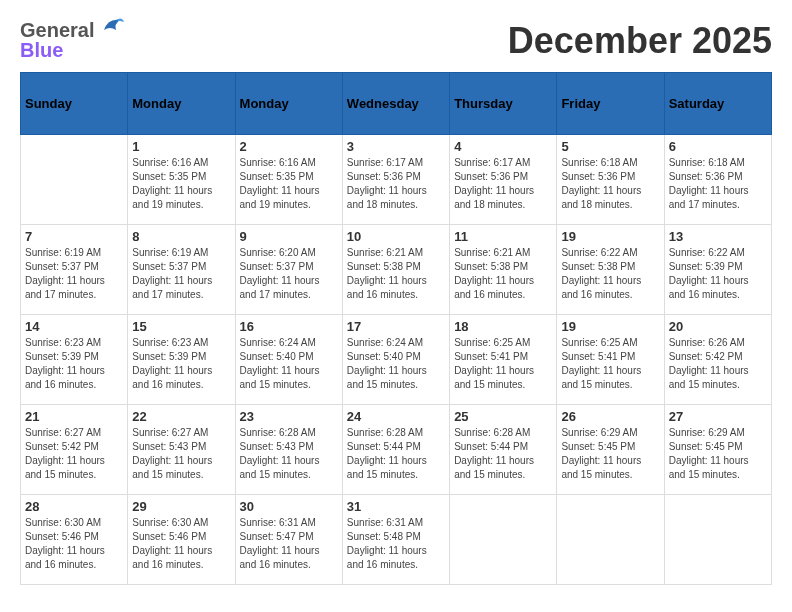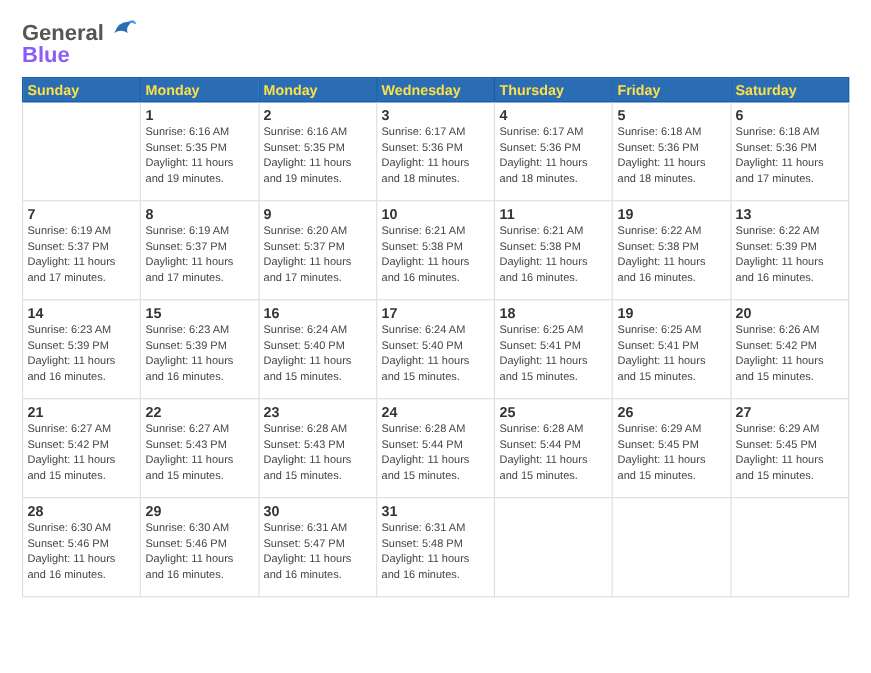--- a/index.html
+++ b/index.html
@@ -28,22 +28,22 @@
       font-size: 16px;
       color: #555;
     }
     table {
       width: 100%;
       border-collapse: collapse;
       font-size: 11px;
     }
     thead tr th {
       background-color: #2a6db5;
-      color: #fde047;
-      padding: 3px 4px;
+      color: #000000;
+      padding: 23px 4px;
       text-align: left;
       font-size: 13px;
       font-weight: bold;
       border: 1px solid #1a5da5;
     }
     tbody tr {
       border-bottom: 1px solid #ccc;
     }
     tbody tr td {
       vertical-align: top;
@@ -95,20 +95,21 @@
       </div>
       <span style="color:#2a6db5;font-size:28px;margin-left:2px;margin-top:-10px;">
         <svg width="32" height="32" viewBox="0 0 32 32" xmlns="http://www.w3.org/2000/svg">
           <path d="M8 20 Q12 8 24 10 Q18 14 20 20 Q14 16 8 20Z" fill="#2a6db5"></path>
           <path d="M20 10 Q26 6 28 12 Q24 11 20 10Z" fill="#4a9de5"></path>
         </svg>
       </span>
     </div>
   </div>
   <div class="title-area">
+    <div class="month-title">December 2025</div>
   </div>
 </div>
 
 <table>
   <thead>
     <tr>
     <th>Sunday</th>
         <th>Monday</th>
         <th>Monday</th>
         <th>Wednesday</th>

